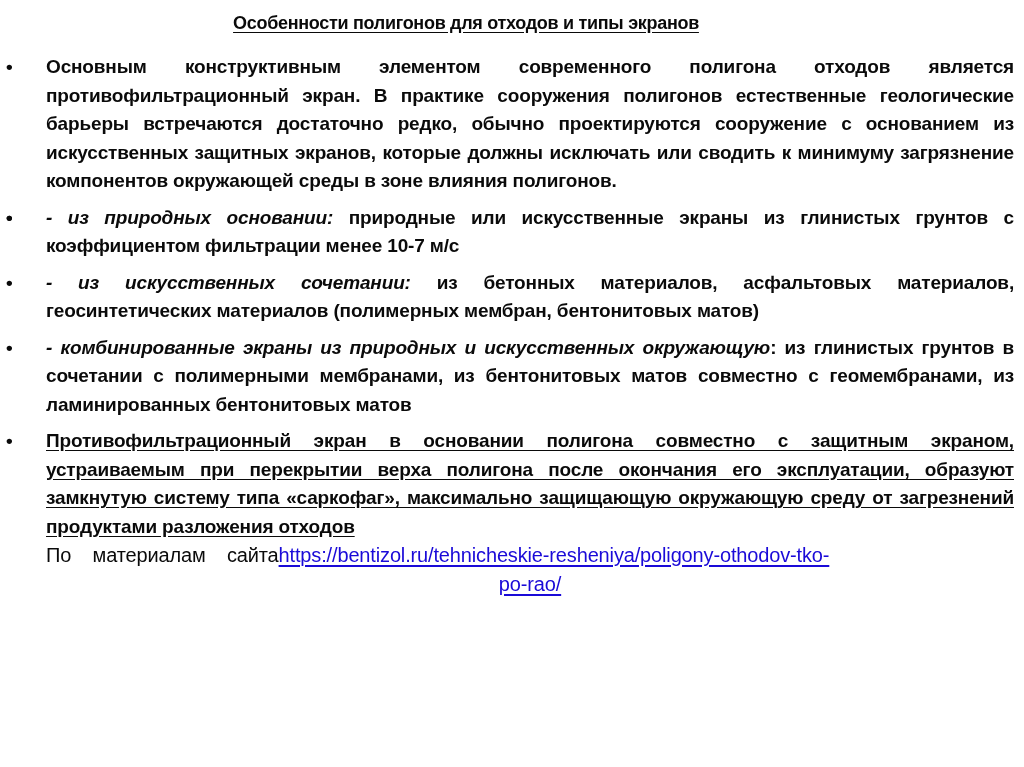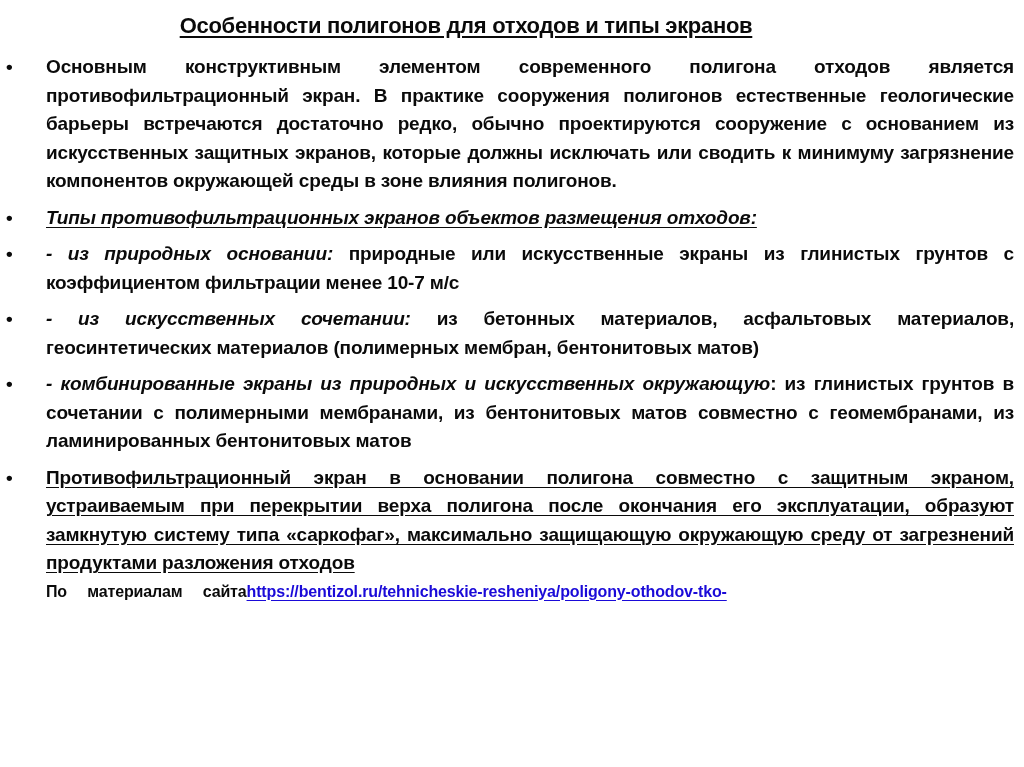--- a/index.html
+++ b/index.html
@@ -14,21 +14,21 @@
       overflow: hidden;
       font-family: "Liberation Sans", "DejaVu Sans", sans-serif;
       color: #0a0a0a;
     }
     .slide-title {
       position: absolute;
       top: 13px;
       left: 0;
       width: 932px;
       text-align: center;
-      font-size: 22px;
+      font-size: 18px;
       font-weight: bold;
       text-decoration: underline;
       text-underline-offset: 3px;
       letter-spacing: -0.3px;
     }
     .content {
       position: absolute;
       top: 53px;
       left: 0;
       width: 1024px;
@@ -49,22 +49,22 @@
       left: 6px;
       top: 0;
       font-size: 19px;
       line-height: 28.5px;
     }
     .it { font-style: italic; }
     .ul { text-decoration: underline; text-underline-offset: 3px; }
     .source {
       padding-left: 46px;
       padding-right: 10px;
-      font-size: 16px;
-      font-weight: bold;
+      font-size: 20px;
+      font-weight: normal;
       line-height: 28.5px;
       text-align: justify;
       letter-spacing: -0.15px;
       margin-top: -8px;
     }
     .source-link {
       color: #1a0ad8;
       text-decoration: underline;
       text-underline-offset: 3px;
     }
@@ -83,21 +83,20 @@
 
 <div class="content">
 
   <div class="bullet">
     <span class="bullet-dot">•</span>
     <span>Основным конструктивным элементом современного полигона отходов является противофильтрационный экран. В практике сооружения полигонов естественные геологические барьеры встречаются достаточно редко, обычно проектируются сооружение с основанием из искусственных защитных экранов, которые должны исключать или сводить к минимуму загрязнение компонентов окружающей среды в зоне влияния полигонов.</span>
   </div>
 
   <div class="bullet">
     <span class="bullet-dot">•</span>
-    <span class="it ul">Типы противофильтрационных экранов объектов размещения отходов:</span>
   </div>
 
   <div class="bullet">
     <span class="bullet-dot">•</span>
     <span class="it">- из природных основании:</span><span> природные или искусственные экраны из глинистых грунтов с коэффициентом фильтрации менее 10-7 м/с</span>
   </div>
 
   <div class="bullet">
     <span class="bullet-dot">•</span>
     <span class="it">- из искусственных сочетании:</span><span> из бетонных материалов, асфальтовых материалов, геосинтетических материалов (полимерных мембран, бентонитовых матов)</span>
@@ -107,16 +106,16 @@
     <span class="bullet-dot">•</span>
     <span class="it">- комбинированные экраны из природных и искусственных окружающую</span><span>: из глинистых грунтов в сочетании с полимерными мембранами, из бентонитовых матов совместно с геомембранами, из ламинированных бентонитовых матов</span>
   </div>
 
   <div class="bullet">
     <span class="bullet-dot">•</span>
     <span class="ul">Противофильтрационный экран в основании полигона совместно с защитным экраном, устраиваемым при перекрытии верха полигона после окончания его эксплуатации, образуют замкнутую систему типа «саркофаг», максимально защищающую окружающую среду от загрезнений продуктами разложения отходов</span>
   </div>
 
   <div class="source">
-    <span class="spacer-word">По материалам сайта</span><a class="source-link"><span>https://bentizol.ru/tehnicheskie-resheniya/poligony-othodov-tko-</span></a>
+    <span class="spacer-word">По материалам сайта</span><a class="source-link"><span>https://bentizol.ru/tehnicheskie-resheniya/poligony-othodov-tko-</span><span class="link-tail">po-rao/</span></a>
   </div>
 
 </div>
 
 </body></html>

